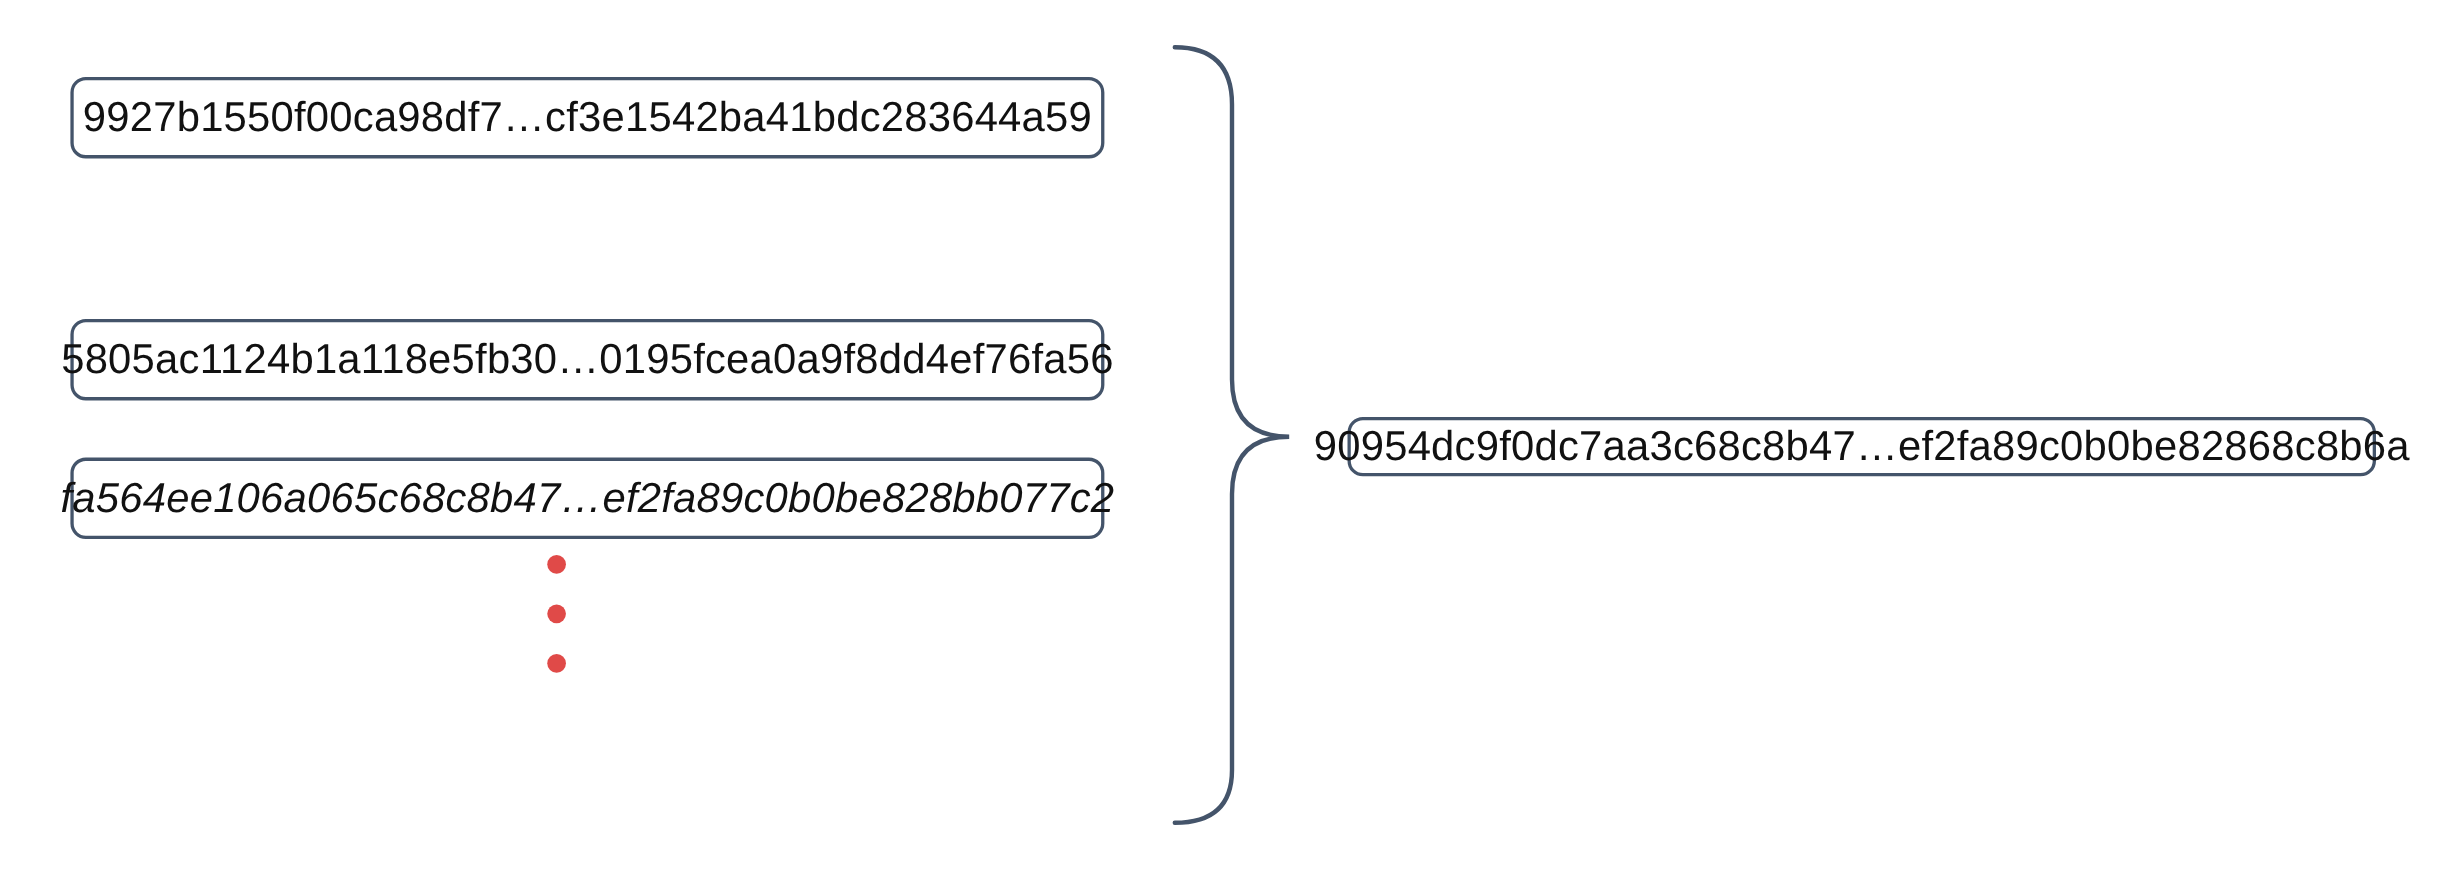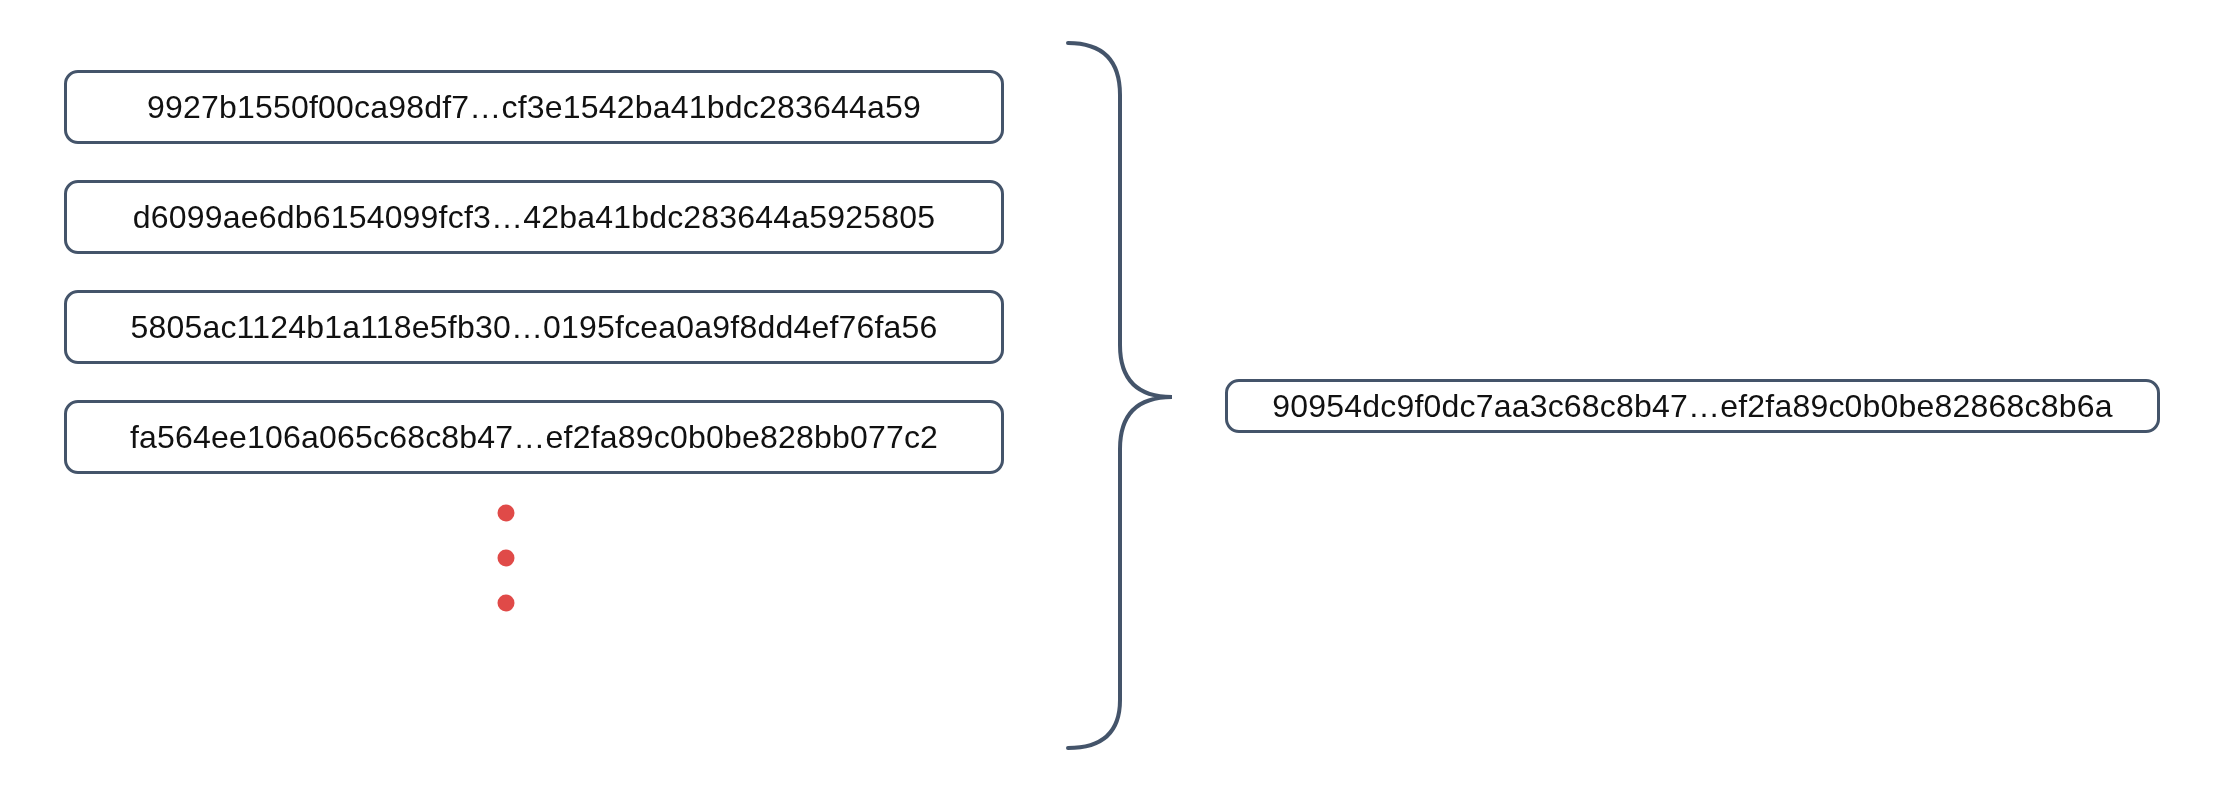--- a/index.html
+++ b/index.html
@@ -19,34 +19,34 @@
     position: absolute;
     box-sizing: border-box;
     border: 3px solid #44546a;
     border-radius: 14px;
     background: #ffffff;
     display: flex;
     align-items: center;
     justify-content: center;
   }
   .hash-box .hash-text {
-    font-size: 32px;
+    font-size: 38px;
     color: #111111;
     letter-spacing: 0.2px;
     white-space: nowrap;
   }
   .input-box {
     left: 64px;
     width: 940px;
     height: 74px;
   }
   .box-0 { top: 70px; }
   .box-1 { top: 180px; }
   .box-2 { top: 290px; justify-content: center; }
-  .box-3 { top: 400px; }
+  .box-3 { top: 416px; font-style: italic; }
   .box-4 { top: 645px; }
   .output-box {
     left: 1225px;
     top: 363px;
     width: 935px;
     height: 54px;
     margin-top: 16px;
   }
   .dots-svg {
     position: absolute;
@@ -61,23 +61,20 @@
 </style>
 </head>
 <body>
 
 <div class="stage">
 
   <div class="hash-box input-box box-0">
     <span class="hash-text">9927b1550f00ca98df7…cf3e1542ba41bdc283644a59</span>
   </div>
 
-  <div class="hash-box input-box box-1">
-    <span class="hash-text">d6099ae6db6154099fcf3…42ba41bdc283644a5925805</span>
-  </div>
 
   <div class="hash-box input-box box-2">
     <span class="hash-text">5805ac1124b1a118e5fb30…0195fcea0a9f8dd4ef76fa56</span>
   </div>
 
   <div class="hash-box input-box box-3">
     <span class="hash-text">fa564ee106a065c68c8b47…ef2fa89c0b0be828bb077c2</span>
   </div>
 
   <svg class="dots-svg" width="40" height="130" viewBox="0 0 40 130">

